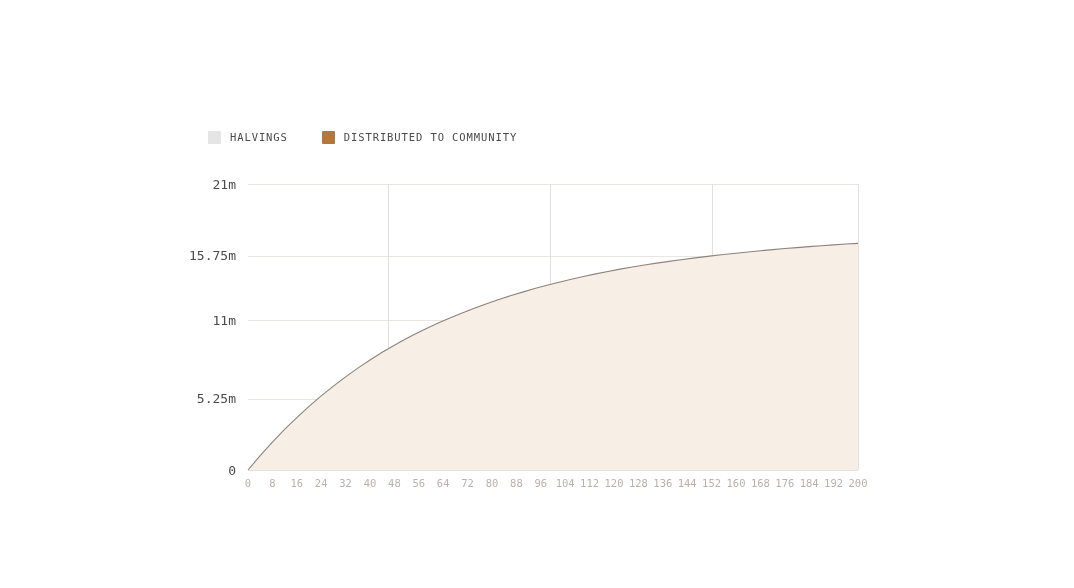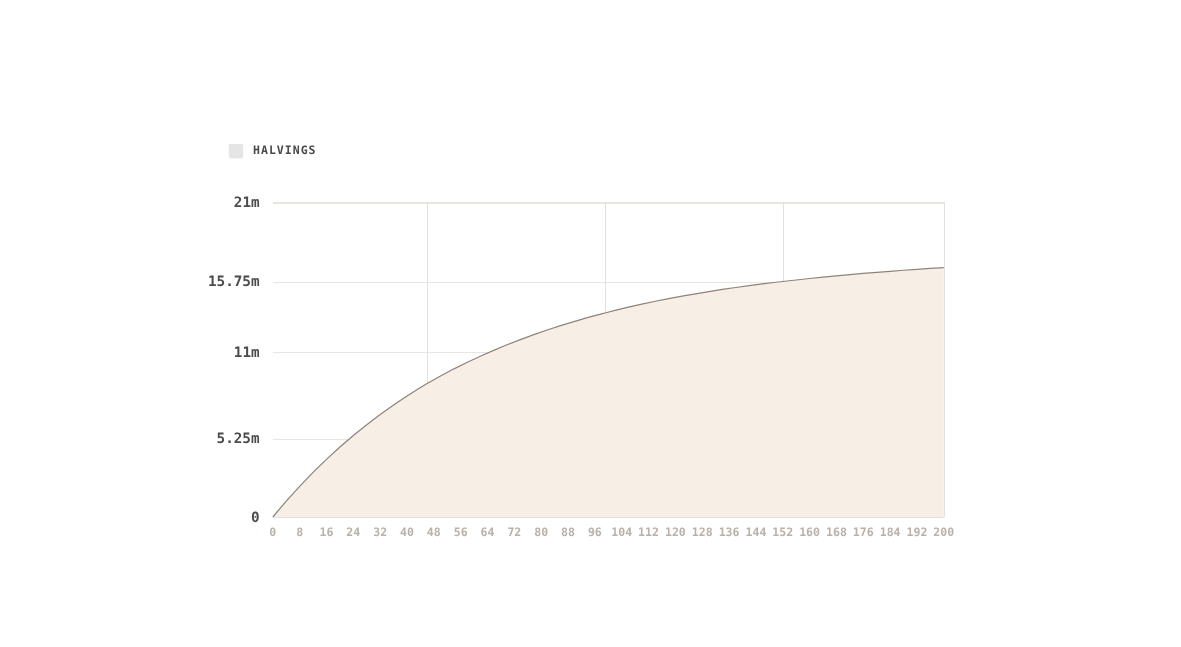--- a/index.html
+++ b/index.html
@@ -14,21 +14,20 @@
     font-family: "DejaVu Sans Mono", "Liberation Mono", monospace;
     overflow: hidden;
   }
 
   #chart-root {
     position: absolute;
     left: 0;
     top: 0;
     width: 851px;
     height: 588px;
-    font-weight: bold;
   }
 
   
   .legend {
     position: absolute;
     left: 208px;
     top: 131px;
     display: flex;
     align-items: center;
     gap: 34px;
@@ -101,20 +100,24 @@
 </head>
 <body>
 
 <div id="chart-root">
 
   <div class="legend">
     <div class="legend-item">
       <span class="legend-swatch" id="sw0" style="background: rgb(229, 229, 229);"></span>
       <span class="legend-label">HALVINGS</span>
     </div>
+    <div class="legend-item">
+      <span class="legend-swatch" id="sw1" style="background: rgb(181, 120, 60);"></span>
+      <span class="legend-label">DISTRIBUTED TO COMMUNITY</span>
+    </div>
   </div>
 
   <div class="plot-wrap">
     <svg class="plot" id="plot-svg" width="1074" height="588">
       <g id="g-gridlines-h">
           <line x1="248" y1="470.5" x2="858" y2="470.5" class="axis-baseline"></line>
           <line x1="248" y1="399.5" x2="858" y2="399.5" class="gridline-h"></line>
           <line x1="248" y1="320.5" x2="858" y2="320.5" class="gridline-h"></line>
           <line x1="248" y1="256.5" x2="858" y2="256.5" class="gridline-h"></line>
           <line x1="248" y1="184.5" x2="858" y2="184.5" class="gridline-h"></line>

